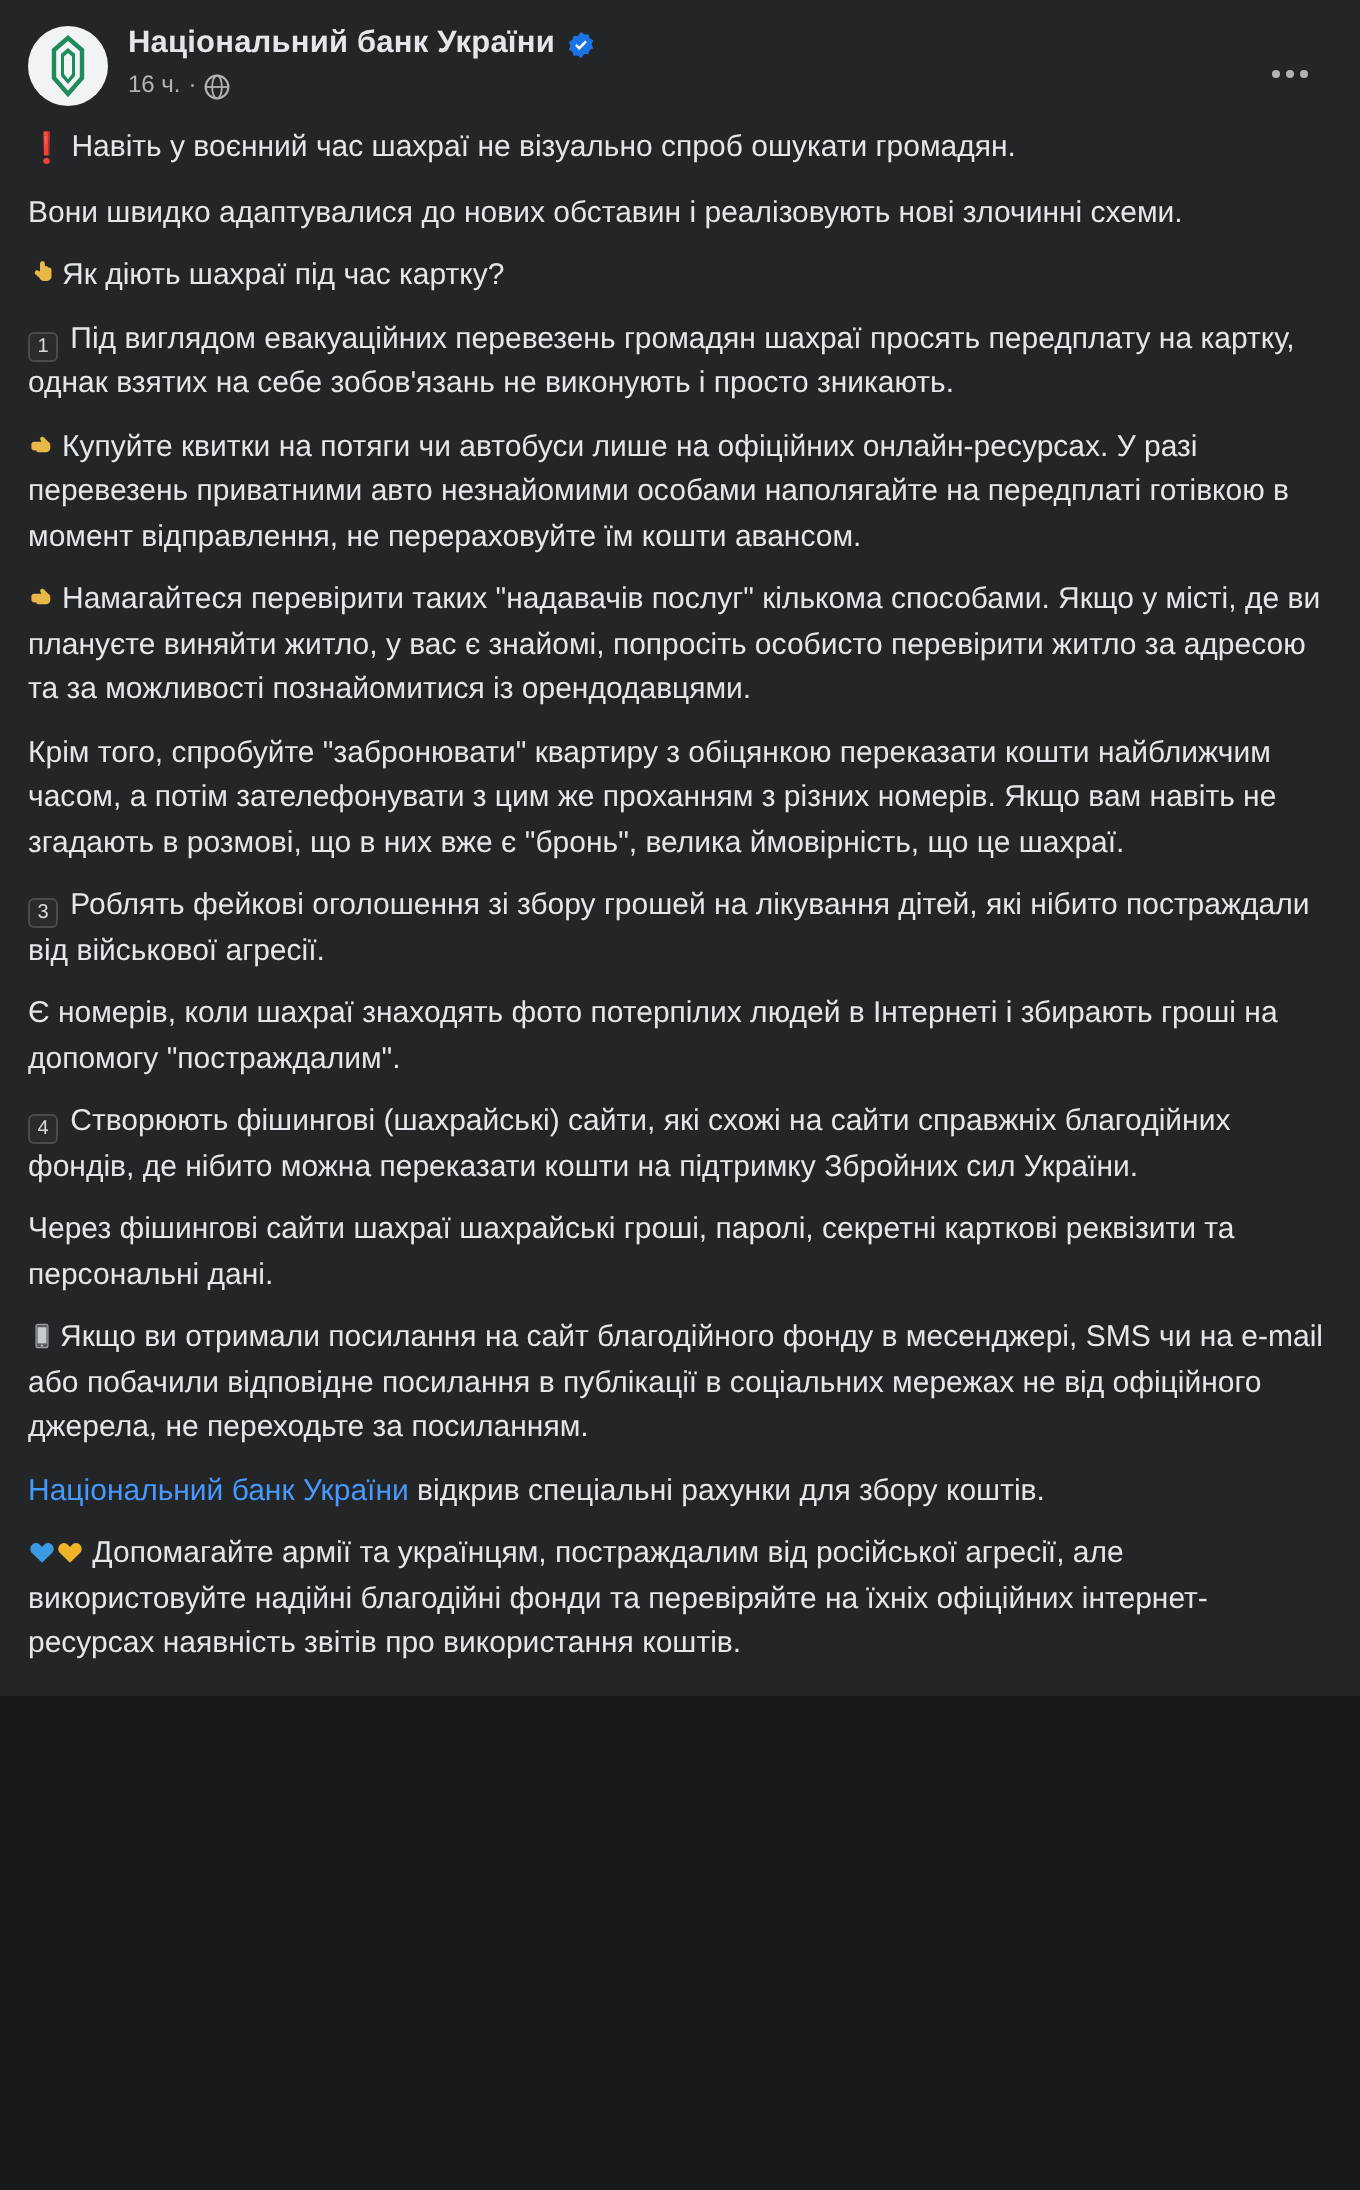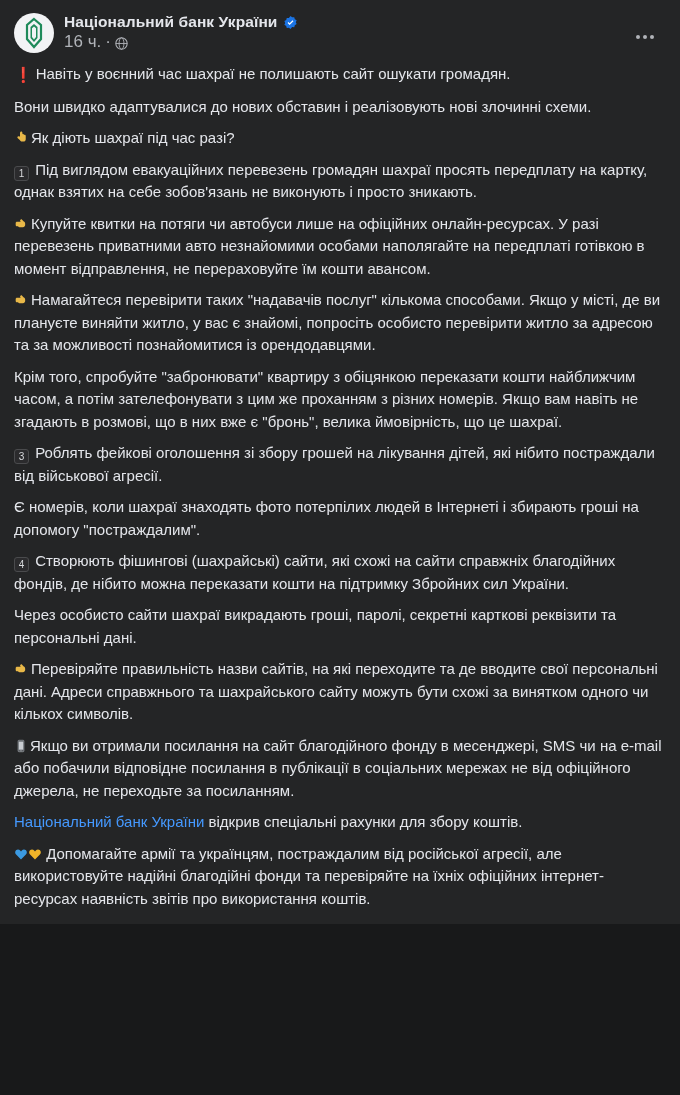--- a/index.html
+++ b/index.html
@@ -70,21 +70,21 @@
     width: 15px;
     height: 15px;
     flex: 0 0 15px;
   }
   .meta-row {
     display: flex;
     align-items: center;
     gap: 4px;
     margin-top: 3px;
     color: #b0b3b8;
-    font-size: 17px;
+    font-size: 12px;
     line-height: 16px;
   }
   .meta-sep { color: #b0b3b8; }
   .globe-icon {
     display: inline-flex;
     width: 13px;
     height: 13px;
     flex: 0 0 13px;
     position: relative;
     top: 1px;
@@ -220,53 +220,50 @@
 
     <div class="more-menu">
       <span></span>
       <span></span>
       <span></span>
     </div>
   </div>
 
   <div class="post-body">
 
-    <p class="para"><span class="bang">❗</span><span>Навіть у воєнний час шахраї не полишають сайт ошукати громадян.</span></p>
+    <p class="para"><span class="bang">❗</span><span>Навіть у воєнний час шахраї не візуально спроб ошукати громадян.</span></p>
 
     <p class="para"><span>Вони швидко адаптувалися до нових обставин і реалізовують нові злочинні схеми.</span></p>
 
     <p class="para"><span class="hand"><svg width="15" height="15" viewBox="0 0 16 16">
             <path d="M7.9 1.6c-.85 0-1.5.7-1.5 1.55v4.1l-.9-.5c-.7-.4-1.6-.1-1.85.65-.18.52.02 1 .42 1.35l2.1 1.9c.35.95 1.25 1.6 2.3 1.6h1.55c1.4 0 2.5-1.1 2.5-2.5V6.3c0-.7-.55-1.25-1.2-1.25-.2 0-.4.05-.55.15-.12-.55-.6-.95-1.17-.95-.22 0-.42.06-.6.16V3.15c0-.85-.65-1.55-1.1-1.55z" fill="#e8b848"></path>
-          </svg></span><span>Як діють шахраї під час разі?</span></p>
+          </svg></span><span>Як діють шахраї під час картку?</span></p>
 
     <p class="para"><span class="keycap">1</span> <span>Під виглядом евакуаційних перевезень громадян шахраї просять передплату на картку, однак взятих на себе зобов'язань не виконують і просто зникають.</span></p>
 
     <p class="para"><span class="hand"><svg width="15" height="15" viewBox="0 0 16 16">
             <path d="M1.8 7.6c0-.8.6-1.4 1.4-1.4h3.9l-.45-.85c-.36-.68-.06-1.5.68-1.72.5-.15.95.03 1.28.4l1.8 1.95c.9.33 1.5 1.2 1.5 2.2v1.4c0 1.3-1.05 2.35-2.35 2.35H5.9c-.72 0-1.3-.45-1.55-1.05h-1.2c-.75 0-1.35-.6-1.35-1.35z" fill="#e8b848"></path>
           </svg></span><span>Купуйте квитки на потяги чи автобуси лише на офіційних онлайн-ресурсах. У разі перевезень приватними авто незнайомими особами наполягайте на передплаті готівкою в момент відправлення, не перераховуйте їм кошти авансом.</span></p>
 
 
     <p class="para"><span class="hand"><svg width="15" height="15" viewBox="0 0 16 16">
             <path d="M1.8 7.6c0-.8.6-1.4 1.4-1.4h3.9l-.45-.85c-.36-.68-.06-1.5.68-1.72.5-.15.95.03 1.28.4l1.8 1.95c.9.33 1.5 1.2 1.5 2.2v1.4c0 1.3-1.05 2.35-2.35 2.35H5.9c-.72 0-1.3-.45-1.55-1.05h-1.2c-.75 0-1.35-.6-1.35-1.35z" fill="#e8b848"></path>
           </svg></span><span>Намагайтеся перевірити таких "надавачів послуг" кількома способами. Якщо у місті, де ви плануєте виняйти житло, у вас є знайомі, попросіть особисто перевірити житло за адресою та за можливості познайомитися із орендодавцями.</span></p>
 
     <p class="para"><span>Крім того, спробуйте "забронювати" квартиру з обіцянкою переказати кошти найближчим часом, а потім зателефонувати з цим же проханням з різних номерів. Якщо вам навіть не згадають в розмові, що в них вже є "бронь", велика ймовірність, що це шахраї.</span></p>
 
     <p class="para"><span class="keycap">3</span> <span>Роблять фейкові оголошення зі збору грошей на лікування дітей, які нібито постраждали від військової агресії.</span></p>
 
     <p class="para"><span>Є номерів, коли шахраї знаходять фото потерпілих людей в Інтернеті і збирають гроші на допомогу "постраждалим".</span></p>
 
     <p class="para"><span class="keycap">4</span> <span>Створюють фішингові (шахрайські) сайти, які схожі на сайти справжніх благодійних фондів, де нібито можна переказати кошти на підтримку Збройних сил України.</span></p>
 
-    <p class="para"><span>Через особисто сайти шахраї викрадають гроші, паролі, секретні карткові реквізити та персональні дані.</span></p>
-
-
-    <p class="para"><span class="hand"><svg width="15" height="15" viewBox="0 0 16 16">
-            <path d="M1.8 7.6c0-.8.6-1.4 1.4-1.4h3.9l-.45-.85c-.36-.68-.06-1.5.68-1.72.5-.15.95.03 1.28.4l1.8 1.95c.9.33 1.5 1.2 1.5 2.2v1.4c0 1.3-1.05 2.35-2.35 2.35H5.9c-.72 0-1.3-.45-1.55-1.05h-1.2c-.75 0-1.35-.6-1.35-1.35z" fill="#e8b848"></path>
-          </svg></span><span>Перевіряйте правильність назви сайтів, на які переходите та де вводите свої персональні дані. Адреси справжнього та шахрайського сайту можуть бути схожі за винятком одного чи кількох символів.</span></p>
+    <p class="para"><span>Через фішингові сайти шахраї шахрайські гроші, паролі, секретні карткові реквізити та персональні дані.</span></p>
+
+
 
     <p class="para"><span class="devicon"><svg width="14" height="14" viewBox="0 0 16 16">
             <rect x="4.6" y="1.4" width="6.8" height="13.2" rx="1.1" fill="#5a5d62" stroke="#9aa0a6" stroke-width="0.7"></rect>
             <rect x="5.5" y="3" width="5" height="9.2" fill="#c8ccd1"></rect>
             <circle cx="8" cy="13.4" r="0.6" fill="#c8ccd1"></circle>
           </svg></span><span>Якщо ви отримали посилання на сайт благодійного фонду в месенджері, SMS чи на e-mail або побачили відповідне посилання в публікації в соціальних мережах не від офіційного джерела, не переходьте за посиланням.</span></p>
 
 
     <p class="para"><a class="link" href="#">Національний банк України</a><span> відкрив спеціальні рахунки для збору коштів.</span></p>
 

